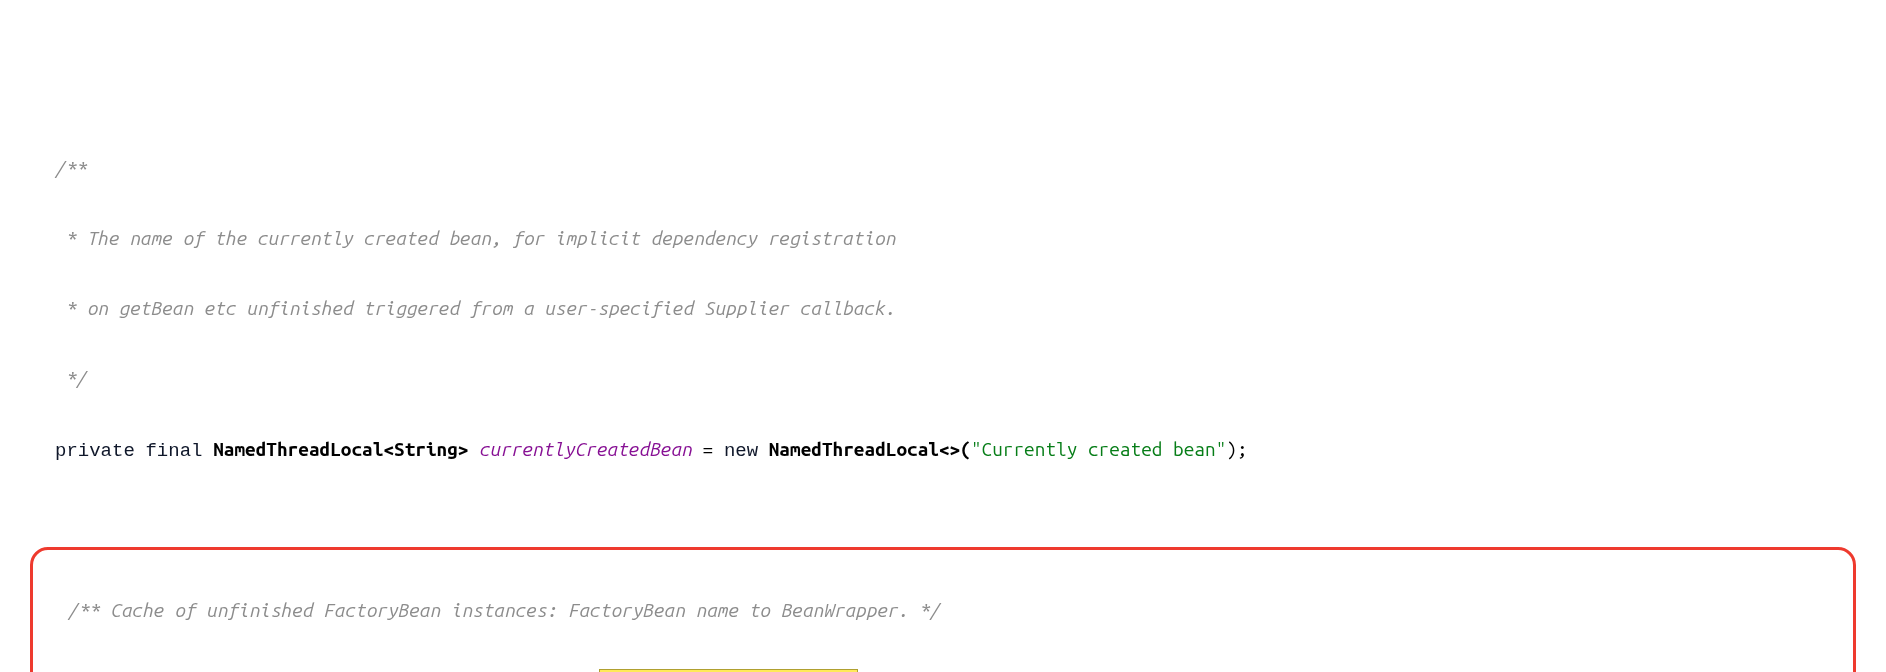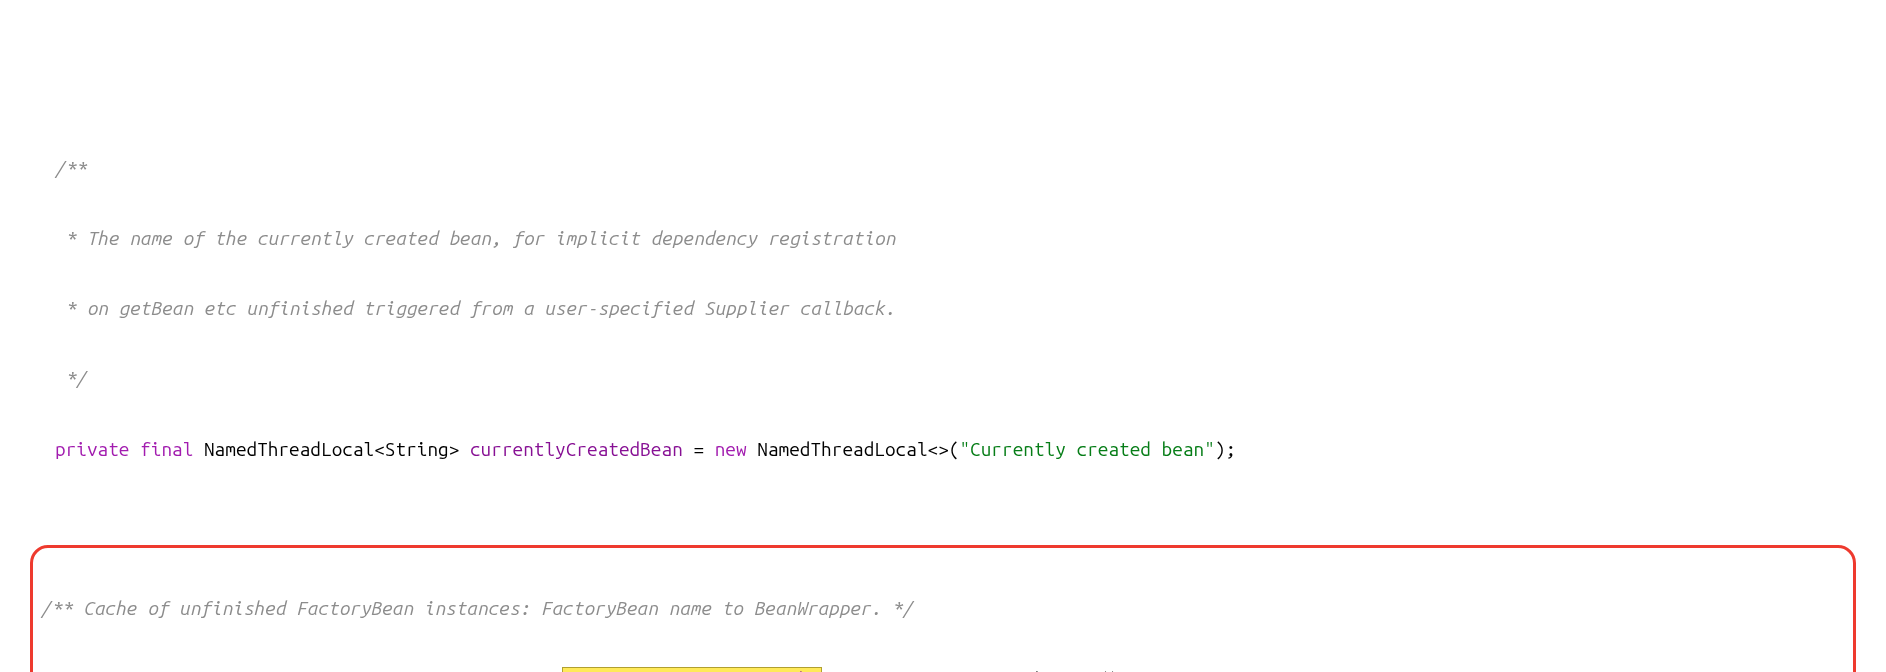--- a/index.html
+++ b/index.html
@@ -18,48 +18,51 @@
       overflow-x: auto;
     }
     .code-line {
       padding-left: 55px;
     }
     .comment {
       color: #8c8c8c;
       font-style: italic;
     }
     .keyword {
-      color: #a21caf;
+      color: #0f172a;
+      font-family: Liberation Mono, monospace;
     }
     .type {
       color: #000000;
+      font-weight: bold;
     }
     .field {
       color: #871094;
+      font-style: italic;
     }
     .string {
       color: #067d17;
     }
     .punct {
       color: #000000;
     }
     .highlight-yellow {
       background-color: #ffe959;
       font-style: normal;
       border: 1px solid #b0a030;
       padding: 0 1px;
     }
     .red-box {
       border: 3px solid #ee3a2e;
       border-radius: 18px;
       margin: 8px 30px 8px 30px;
       padding: 8px 0 30px 0;
     }
     .red-box .code-line {
-      padding-left: 8px;
+      padding-left: 35px;
     }
   </style>
 </head>
 <body>
 
 
 
 <div class="code-line"><span class="comment">/**</span></div>
 <div class="code-line"><span class="comment"> * The name of the currently created bean, for implicit dependency registration</span></div>
 <div class="code-line"><span class="comment"> * on getBean etc unfinished triggered from a user-specified Supplier callback.</span></div>

